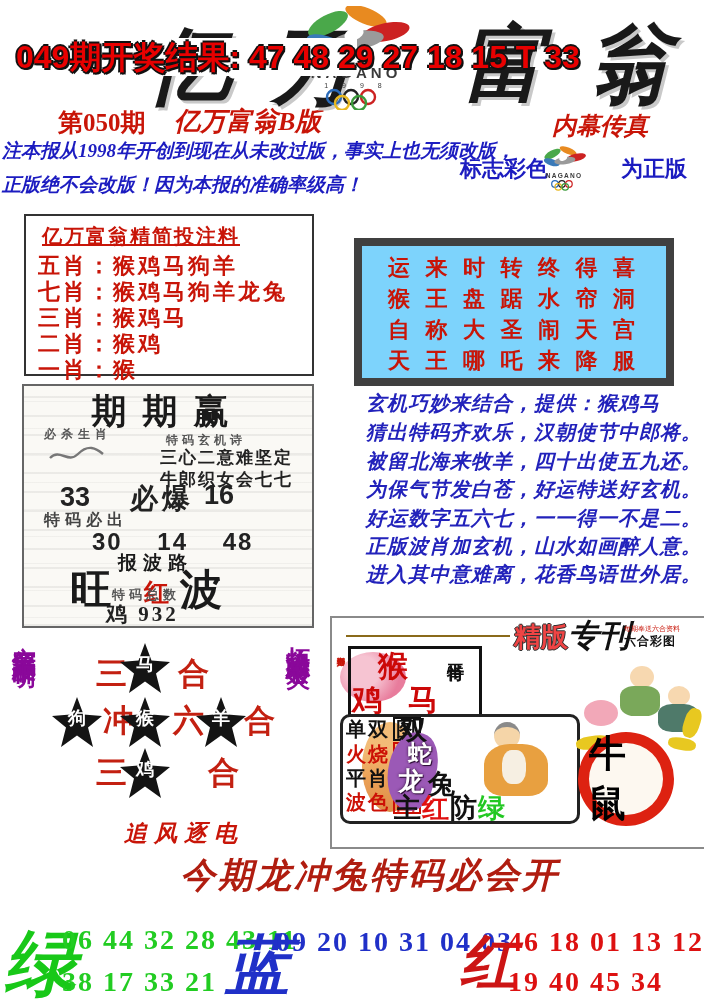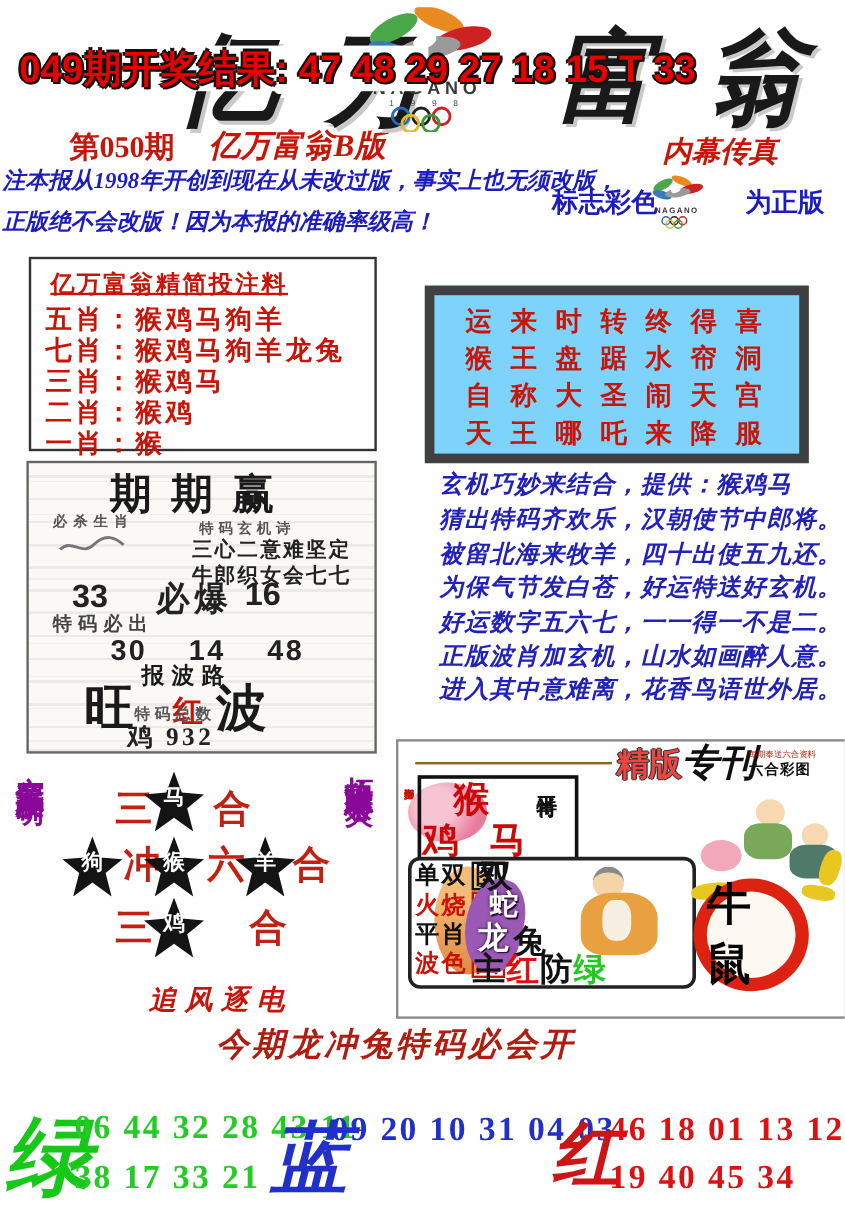--- a/index.html
+++ b/index.html
@@ -260,21 +260,21 @@
     <div class="abs" style="left:244px;top:118px;width:34px;height:13px;background:#e8c820;border-radius:40%;transform:rotate(-8deg);"></div>
     <div class="abs" style="left:336px;top:120px;width:28px;height:12px;background:#e8c820;border-radius:40%;transform:rotate(10deg);"></div>
     <div class="abs" style="left:352px;top:90px;width:16px;height:30px;background:#e8c820;border-radius:40%;transform:rotate(18deg);"></div>
 
     <div class="abs blob" style="left:268px;top:142px;width:40px;height:48px;background:#e89030;"></div>
     <div class="abs seal" style="left:246px;top:114px;width:74px;height:72px;">
       <span>牛鼠</span>
     </div>
   </div>
 
-  <div class="abs cn" style="left:180px;top:852px;font-size:27px;color:#b01d10;letter-spacing:3px;font-style:italic;">今期龙冲兔特码必会开</div>
+  <div class="abs cn" style="left:180px;top:852px;font-size:35px;color:#b01d10;letter-spacing:3px;font-style:italic;">今期龙冲兔特码必会开</div>
 
   <div class="abs biglabel" style="left:4px;top:916px;font-size:72px;color:#18c818;">绿</div>
   <div class="abs numrow nowrap" style="left:62px;top:924px;color:#22cc22;">06 44 32 28 43 11</div>
   <div class="abs numrow nowrap" style="left:62px;top:966px;color:#22cc22;">38 17 33 21</div>
 
   <div class="abs biglabel" style="left:226px;top:922px;font-size:64px;color:#2030c8;">蓝</div>
   <div class="abs numrow nowrap" style="left:276px;top:926px;color:#2030c8;">09 20 10 31 04 03</div>
   <div class="abs numrow nowrap" style="left:276px;top:966px;color:#a16207;margin-top:39px;">14 48 47 36</div>
 
   <div class="abs biglabel" style="left:460px;top:924px;font-size:58px;color:#cc1515;">红</div>

